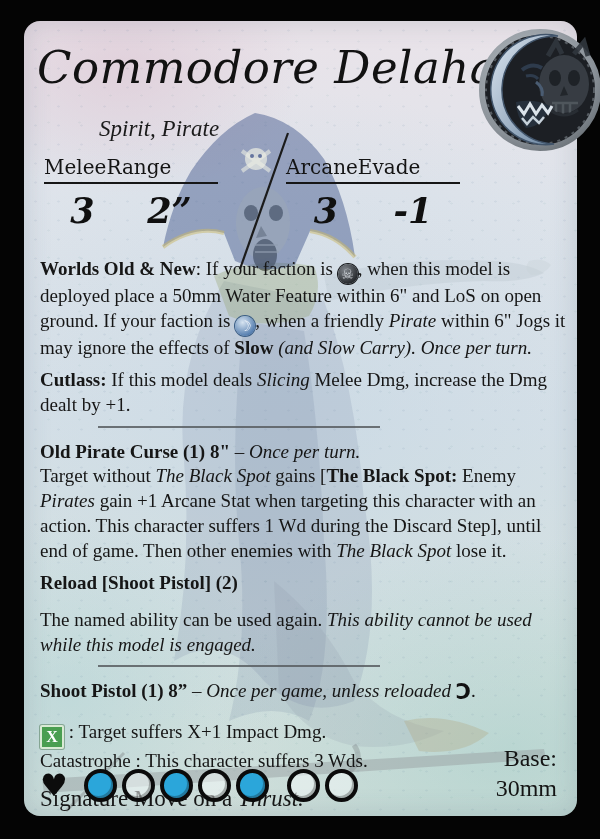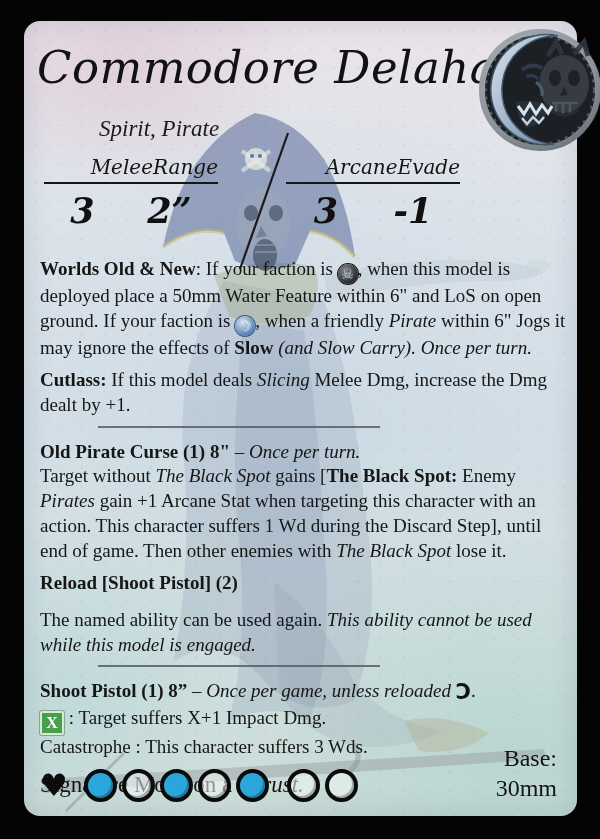--- a/index.html
+++ b/index.html
@@ -33,22 +33,22 @@
     position:absolute;left:13px;top:20px;width:470px;
     font-family:"DejaVu Serif",serif;font-style:italic;font-weight:400;
     font-size:45px;letter-spacing:.5px;color:#121212;white-space:nowrap;
   }
   .subtitle{
     position:absolute;left:34px;top:95px;
     font-style:italic;font-size:23px;color:#1a1a1a;margin-left:41px;
   }
   .stat-group{position:absolute;top:134px;width:174px;}
   .g1{left:20px;} .g2{left:262px;}
-  .stat-labels{display:flex;justify-content:flex-end;
-    font-family:"DejaVu Serif",serif;font-style:italic;font-size:20px;color:#141414;}
+  .stat-labels{display:flex;justify-content:flex-start;
+    font-family:"DejaVu Serif",serif;font-size:20px;color:#141414;}
   .stat-underline{height:0;border-bottom:2px solid #161616;margin-top:3px;}
   .stat-values{display:flex;justify-content:space-around;margin-top:6px;
     font-family:"DejaVu Serif",serif;font-style:italic;font-weight:700;font-size:35px;color:#101010;}
 
   .body-col{position:absolute;left:16px;top:236px;right:5px;font-size:19px;line-height:1.30;color:#161616;}
   .para{margin:0 0 8px 0;}
   .para:last-child{margin-bottom:0;}
   .seg-b{font-weight:700;}
   .seg-i{font-style:italic;}
   .divider{height:2px;background:#585d60;width:282px;margin:6px 0 12px 58px;opacity:.85;}
@@ -164,21 +164,21 @@
 
     <div class="body-col">
       <p class="para"><span class="seg-b">Worlds Old &amp; New</span><span>: If your faction is </span><span class="inline-icon faction-skull">☠</span><span>, when this model is deployed place a 50mm Water Feature within 6" and LoS on open ground. If your faction is </span><span class="inline-icon faction-moon">☽</span><span>, when a friendly </span><span class="seg-i">Pirate</span><span> within 6" Jogs it may ignore the effects of </span><span class="seg-b">Slow</span><span> </span><span class="seg-i">(and Slow Carry).</span><span> </span><span class="seg-i">Once per turn.</span></p>
       <p class="para"><span class="seg-b">Cutlass:</span><span> If this model deals </span><span class="seg-i">Slicing</span><span> Melee Dmg, increase the Dmg dealt by +1.</span></p>
       <div class="divider"></div>
       <p class="para" style="margin-bottom:0"><span class="seg-b">Old Pirate Curse (1) 8"</span><span> – </span><span class="seg-i">Once per turn.</span></p>
       <p class="para"><span>Target without </span><span class="seg-i">The Black Spot</span><span> gains [</span><span class="seg-b">The Black Spot:</span><span> Enemy </span><span class="seg-i">Pirates</span><span> gain +1 Arcane Stat when targeting this character with an action. This character suffers 1 Wd during the Discard Step], until end of game. Then other enemies with </span><span class="seg-i">The Black Spot</span><span> lose it.</span></p>
       <p class="para" style="margin-bottom:12px"><span class="seg-b">Reload [Shoot Pistol] (2)</span></p>
       <p class="para"><span>The named ability can be used again. </span><span class="seg-i">This ability cannot be used while this model is engaged.</span></p>
       <div class="divider"></div>
-      <p class="para" style="margin-bottom:2px"><span class="seg-b">Shoot Pistol (1) 8”</span><span> – </span><span class="seg-i">Once per game, unless reloaded</span><span> </span><span class="inline-icon reload-crescent">Ɔ</span><span>.</span></p>
+      <p class="para" style="margin-bottom:16px"><span class="seg-b">Shoot Pistol (1) 8”</span><span> – </span><span class="seg-i">Once per game, unless reloaded</span><span> </span><span class="inline-icon reload-crescent">Ɔ</span><span>.</span></p>
       <p class="para" style="margin-bottom:0"><span class="inline-icon x-green">X</span><span> : Target suffers X+1 Impact Dmg.</span></p>
       <p class="para"><span>Catastrophe : This character suffers 3 Wds.</span></p>
       <p class="para signature"><span>Signature Move on a </span><span class="seg-i">Thrust.</span></p>
     </div>
   </div>
 
   <div class="track">
     <span class="heart">♥</span>
     <span class="circle-group">
         <span class="track-circle filled"></span>

